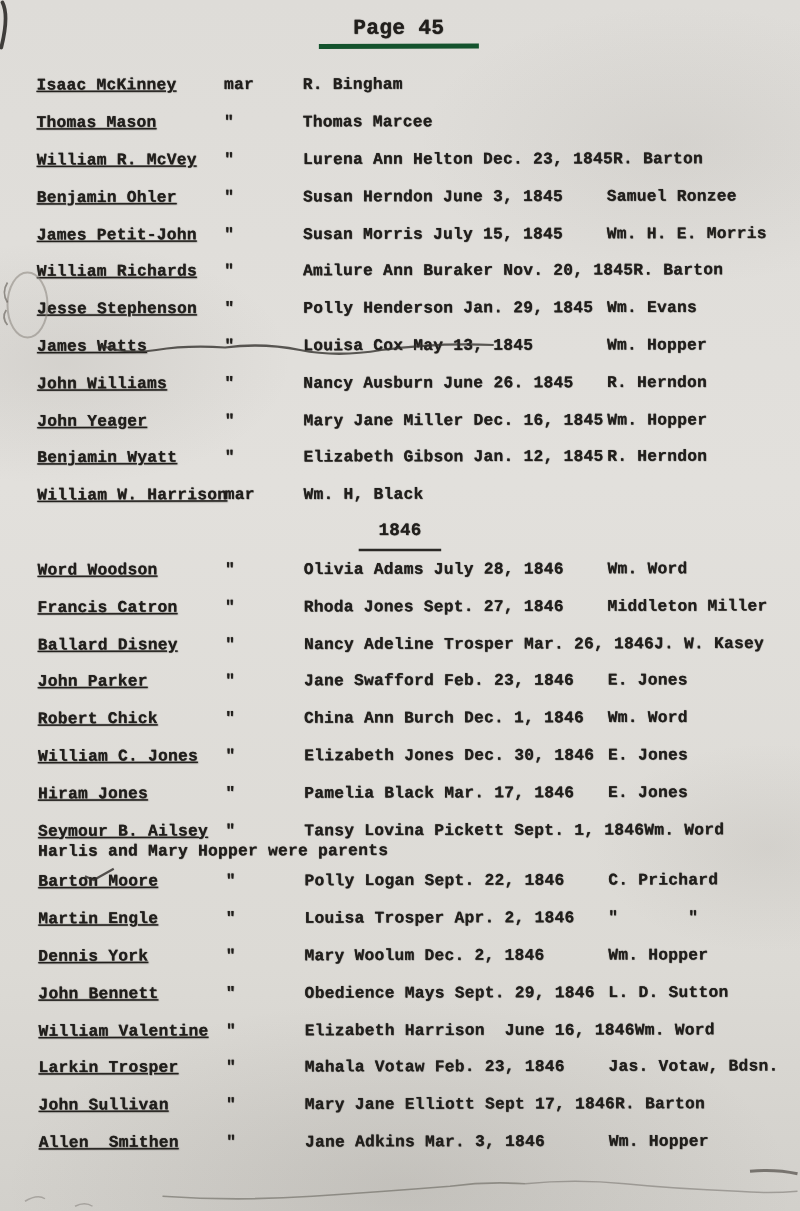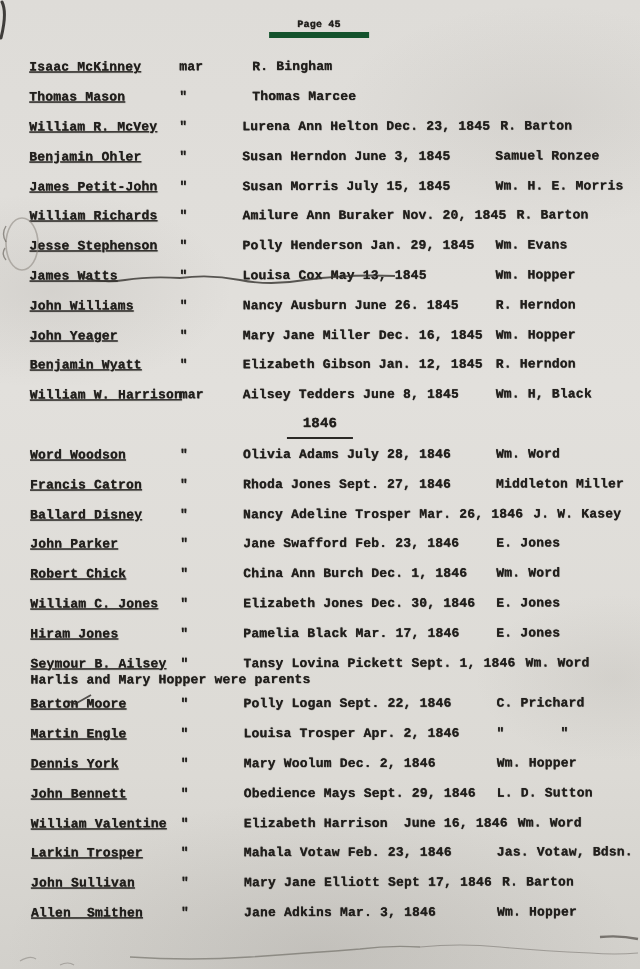--- a/index.html
+++ b/index.html
@@ -18,30 +18,30 @@
     position:absolute;left:0;top:0;width:640px;
     padding:14px 0 0 30px;box-sizing:border-box;
     transform:rotate(-0.12deg);
   }
   .ink{
     font-weight:bold;font-size:13px;letter-spacing:0.2px;
     text-shadow:0 0 0.7px rgba(28,26,23,0.85), 0.4px 0.4px 0.5px rgba(28,26,23,0.35);
   }
   .title-wrap{width:580px;text-align:center;margin-bottom:14px;}
   .page-title{
-    display:inline-block;font-size:10px;
-    border-bottom:6px solid #14532d;padding:0 28px 2px 28px;
+    display:inline-block;font-size:17px;
+    border-bottom:4px solid #14532d;padding:0 28px 2px 28px;
   }
   .row{display:block;}
   .line{display:flex;align-items:center;height:29.8px;}
   .cell{white-space:pre;}
   .cell.name{width:150px;flex:0 0 auto;text-decoration:underline;}
   .cell.mark{width:63px;flex:0 0 auto;}
   .cell.spouse{min-width:243px;flex:0 0 auto;}
-  .cell.witness{margin-left:10px;flex:0 0 auto;text-align:center;}
+  .cell.witness{flex:0 0 auto;text-align:center;}
   .note{margin-top:-7px;height:18px;line-height:18px;}
   .note:empty{display:none;}
   .section-head-wrap{width:580px;text-align:center;height:30px;line-height:26px;}
   .section-head{
     display:inline-block;font-size:14px;
     border-bottom:2px solid #2b2926;padding:0 16px 1px 16px;
   }
   .artifact{position:absolute;pointer-events:none;}
 </style>
 </head>
@@ -149,21 +149,20 @@
         <span class="cell mark ink">"</span>
         <span class="cell spouse ink">Elizabeth Gibson Jan. 12, 1845</span>
         <span class="cell witness ink">R. Herndon</span>
       </div>
 
     </div>
       <div class="row">
       <div class="line">
         <span class="cell name ink">William W. Harrison</span>
         <span class="cell mark ink">mar</span>
-        <span class="cell spouse ink">Ailsey Tedders June 8, 1845</span>
         <span class="cell witness ink">Wm. H, Black</span>
       </div>
 
     </div>
     </div>
 
   <div class="section-head-wrap">
     <span class="section-head ink">1846</span>
   </div>
 

